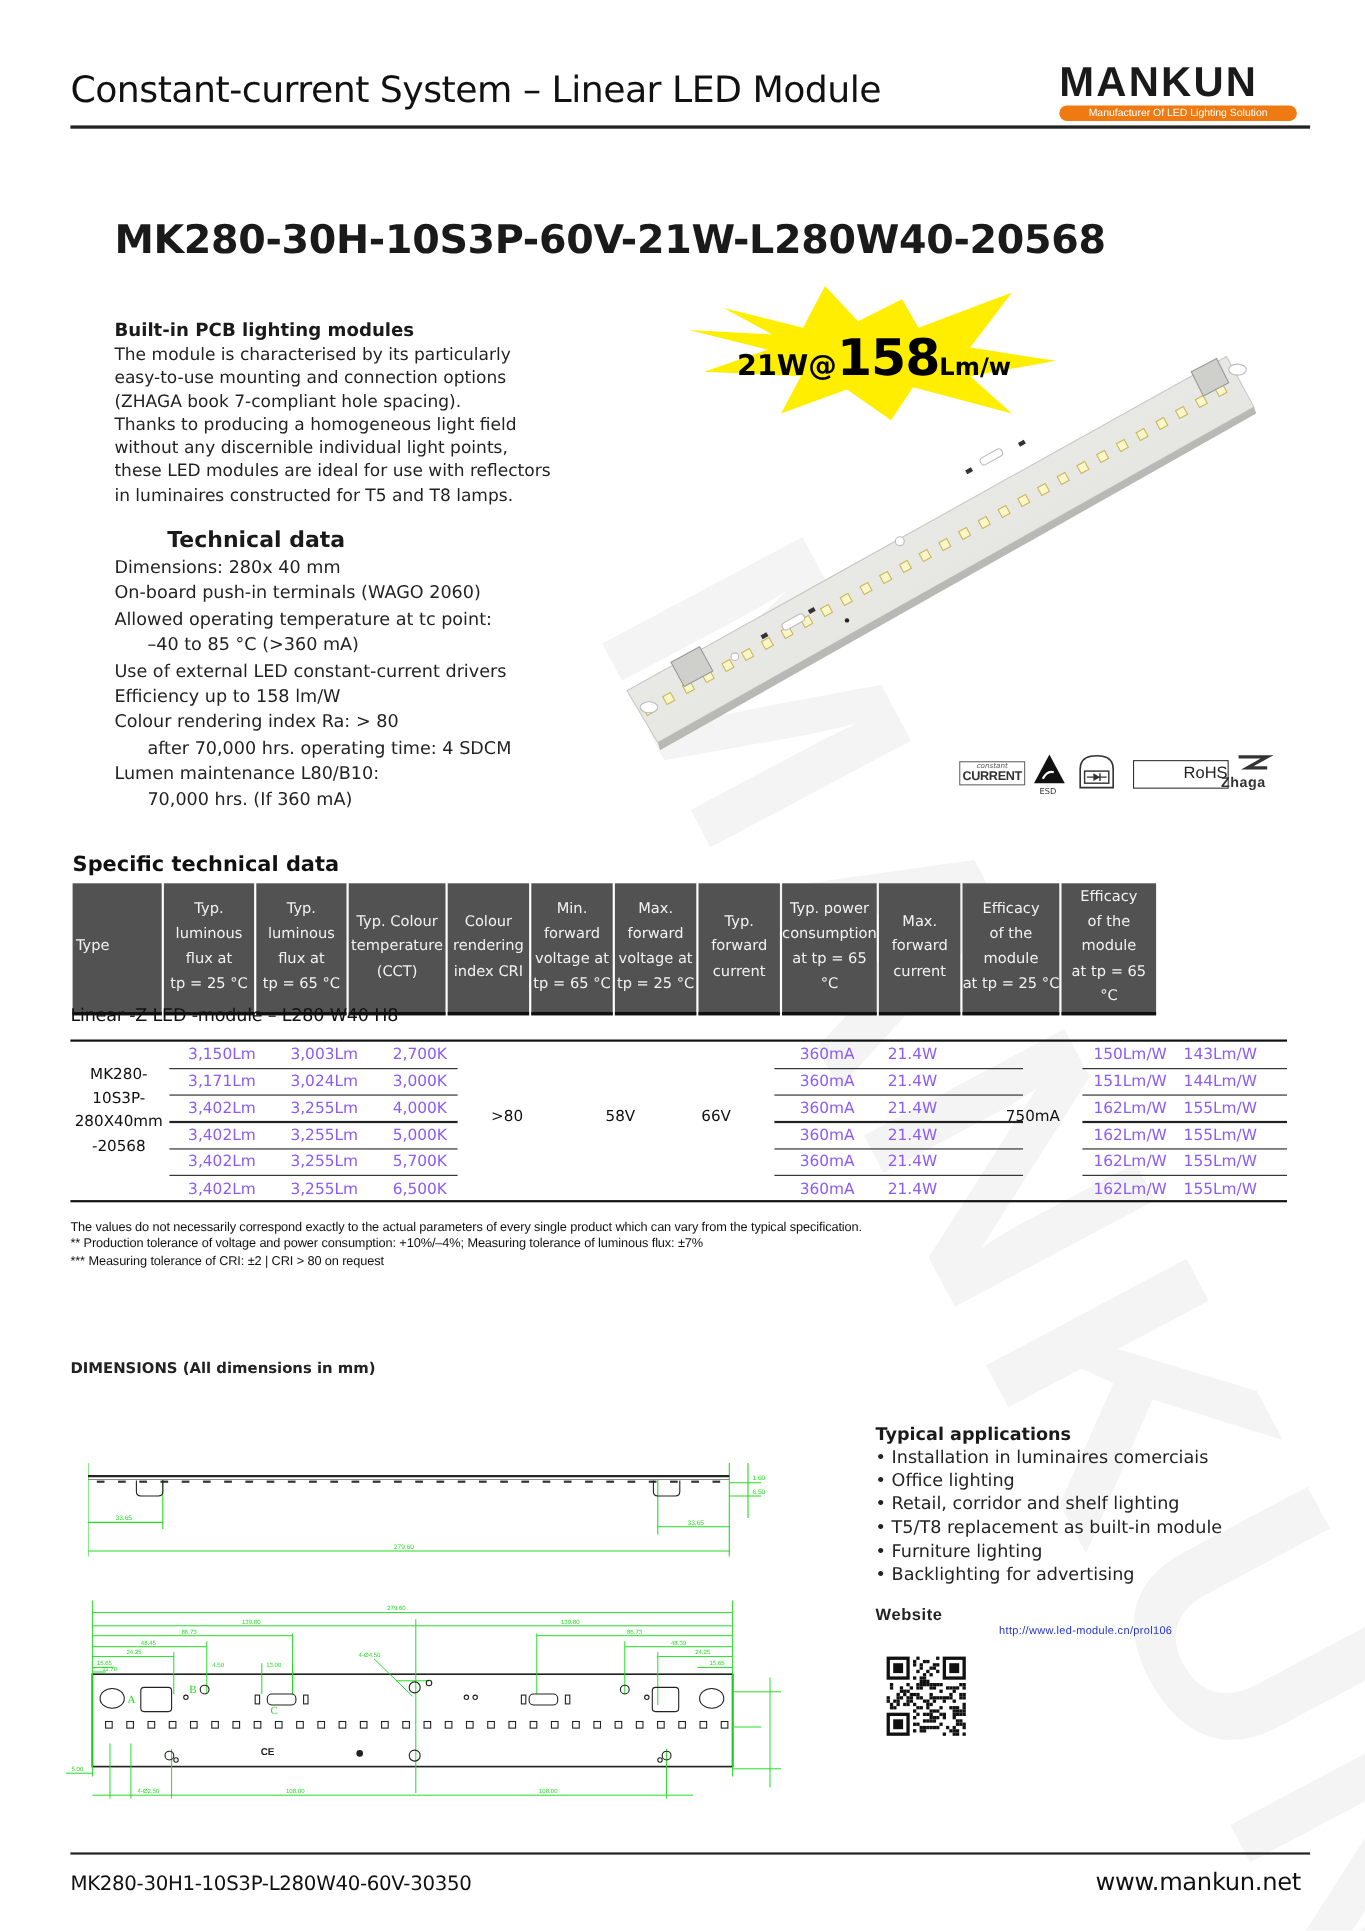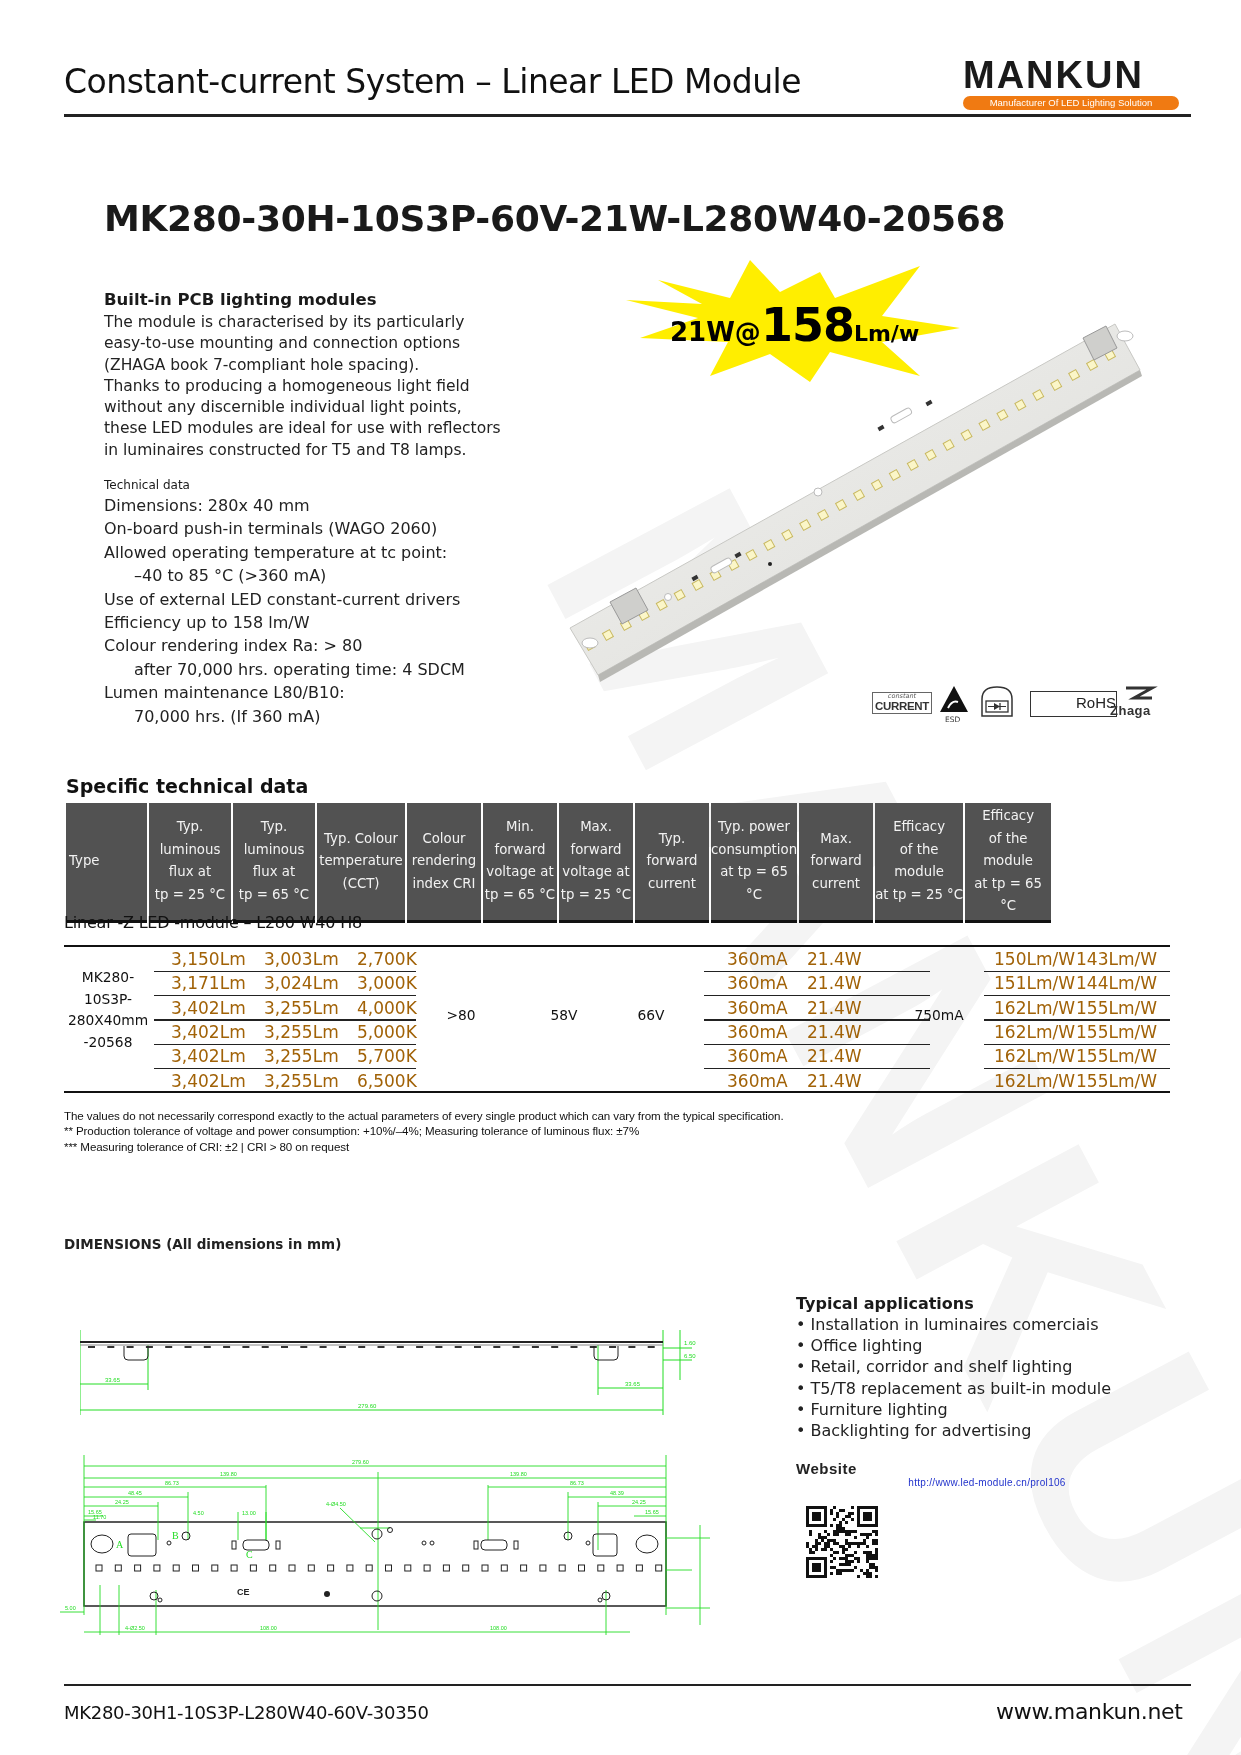--- a/index.html
+++ b/index.html
@@ -33,21 +33,21 @@
   .product-title {
     position: absolute; left: 104px; top: 198px; font-size: 36px; font-weight: bold;
     color: #1a1a1a; letter-spacing: -0.3px; z-index: 2;
   }
 
   .intro { position: absolute; left: 104px; top: 266px; width: 420px; z-index: 2; }
   .intro h3 { font-size: 16.5px; font-weight: bold; margin-bottom: 3px; margin-top: 24px; }
   .intro p { font-size: 15.5px; line-height: 21.3px; color: #222; }
 
   .tech { position: absolute; left: 104px; top: 478px; width: 420px; z-index: 2; }
-  .tech h3 { font-size: 12px; font-weight: normal; margin-bottom: 2px; }
+  .tech h3 { font-size: 20px; font-weight: bold; margin-bottom: 2px; margin-left: 48px; }
   .tech .line { font-size: 16px; line-height: 23.4px; color: #222; white-space: nowrap; }
   .tech .indent { padding-left: 30px; }
 
   .starburst { position: absolute; left: 620px; top: 258px; width: 370px; height: 125px; z-index: 3; }
   .starburst svg { position: absolute; left: 0; top: 0; }
   .star-text {
     position: absolute; left: 50px; top: 40px; font-weight: bold; color: #000;
     font-family: "DejaVu Sans", sans-serif; white-space: nowrap;
   }
   .star-text .s1 { font-size: 26px; }
@@ -77,21 +77,21 @@
     border-bottom: 3px solid #111; height: 100px;
   }
   table.spec th.type { text-align: left; padding-left: 3px; }
 
   .group-label { position: absolute; left: 64px; top: 913px; font-size: 16px; color: #111; z-index: 2; letter-spacing: -0.2px; }
 
   .data-table { position: absolute; left: 64px; top: 945px; width: 1106px; height: 149px; z-index: 2; }
   .dt-rule-top { position: absolute; left: 0; top: 0; width: 1106px; height: 2px; background: #111; }
   .dt-rule-bot { position: absolute; left: 0; top: 146px; width: 1106px; height: 2px; background: #111; }
   .dt-row { position: absolute; height: 24.3px; }
-  .dt-cell { position: absolute; font-size: 17px; color: #a16207; height: 24.3px; line-height: 24.3px; white-space: nowrap; }
+  .dt-cell { position: absolute; font-size: 14px; color: #8b5cf6; height: 24.3px; line-height: 24.3px; white-space: nowrap; }
   .dt-sep { position: absolute; height: 1.5px; background: #222; }
   .merged { position: absolute; font-size: 13.8px; color: #111; text-align: center; }
 
   .footnotes { position: absolute; left: 64px; top: 1108px; width: 1000px; z-index: 2; }
   .footnotes div { font-family: "Liberation Sans", sans-serif; font-size: 11.6px; line-height: 15.3px; color: #111; white-space: nowrap; letter-spacing: -0.1px; }
 
   .dims-title { position: absolute; left: 64px; top: 1236px; font-size: 13.5px; font-weight: bold; color: #222; z-index: 2; }
 
   .drawing-side { position: absolute; left: 80px; top: 1320px; width: 640px; height: 100px; z-index: 2; }
   .drawing-top { position: absolute; left: 60px; top: 1440px; width: 660px; height: 200px; z-index: 2; }

